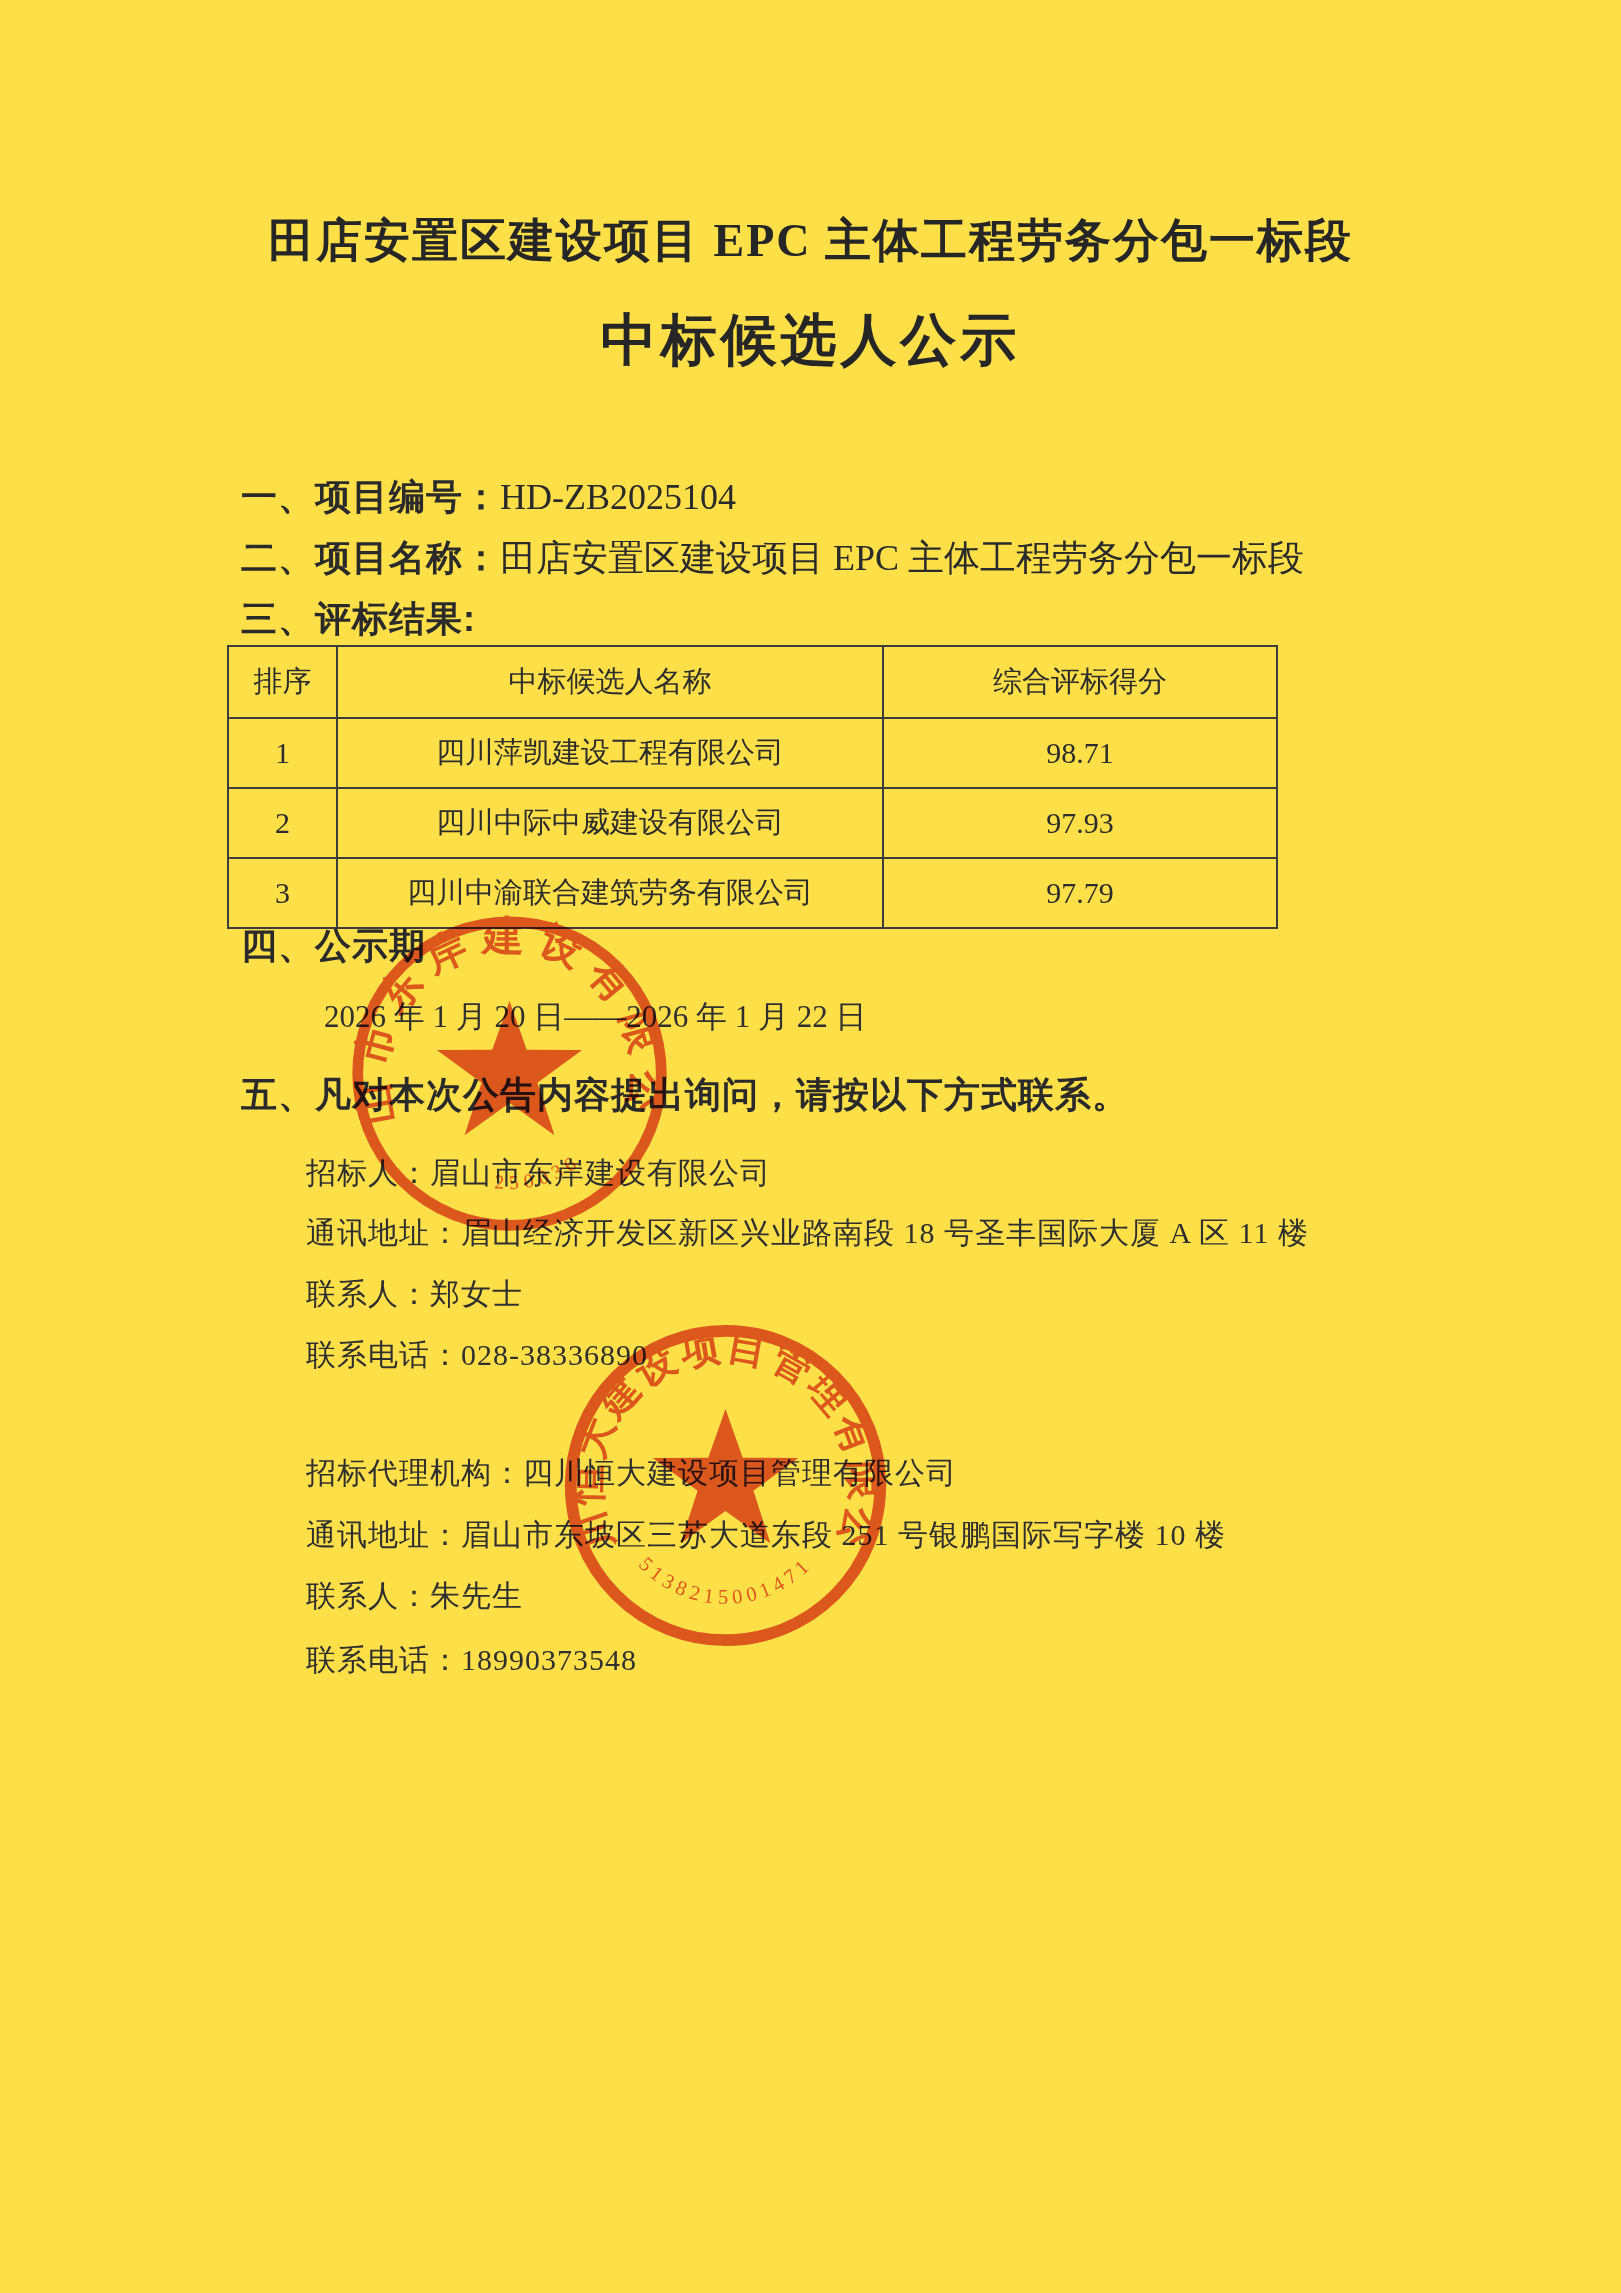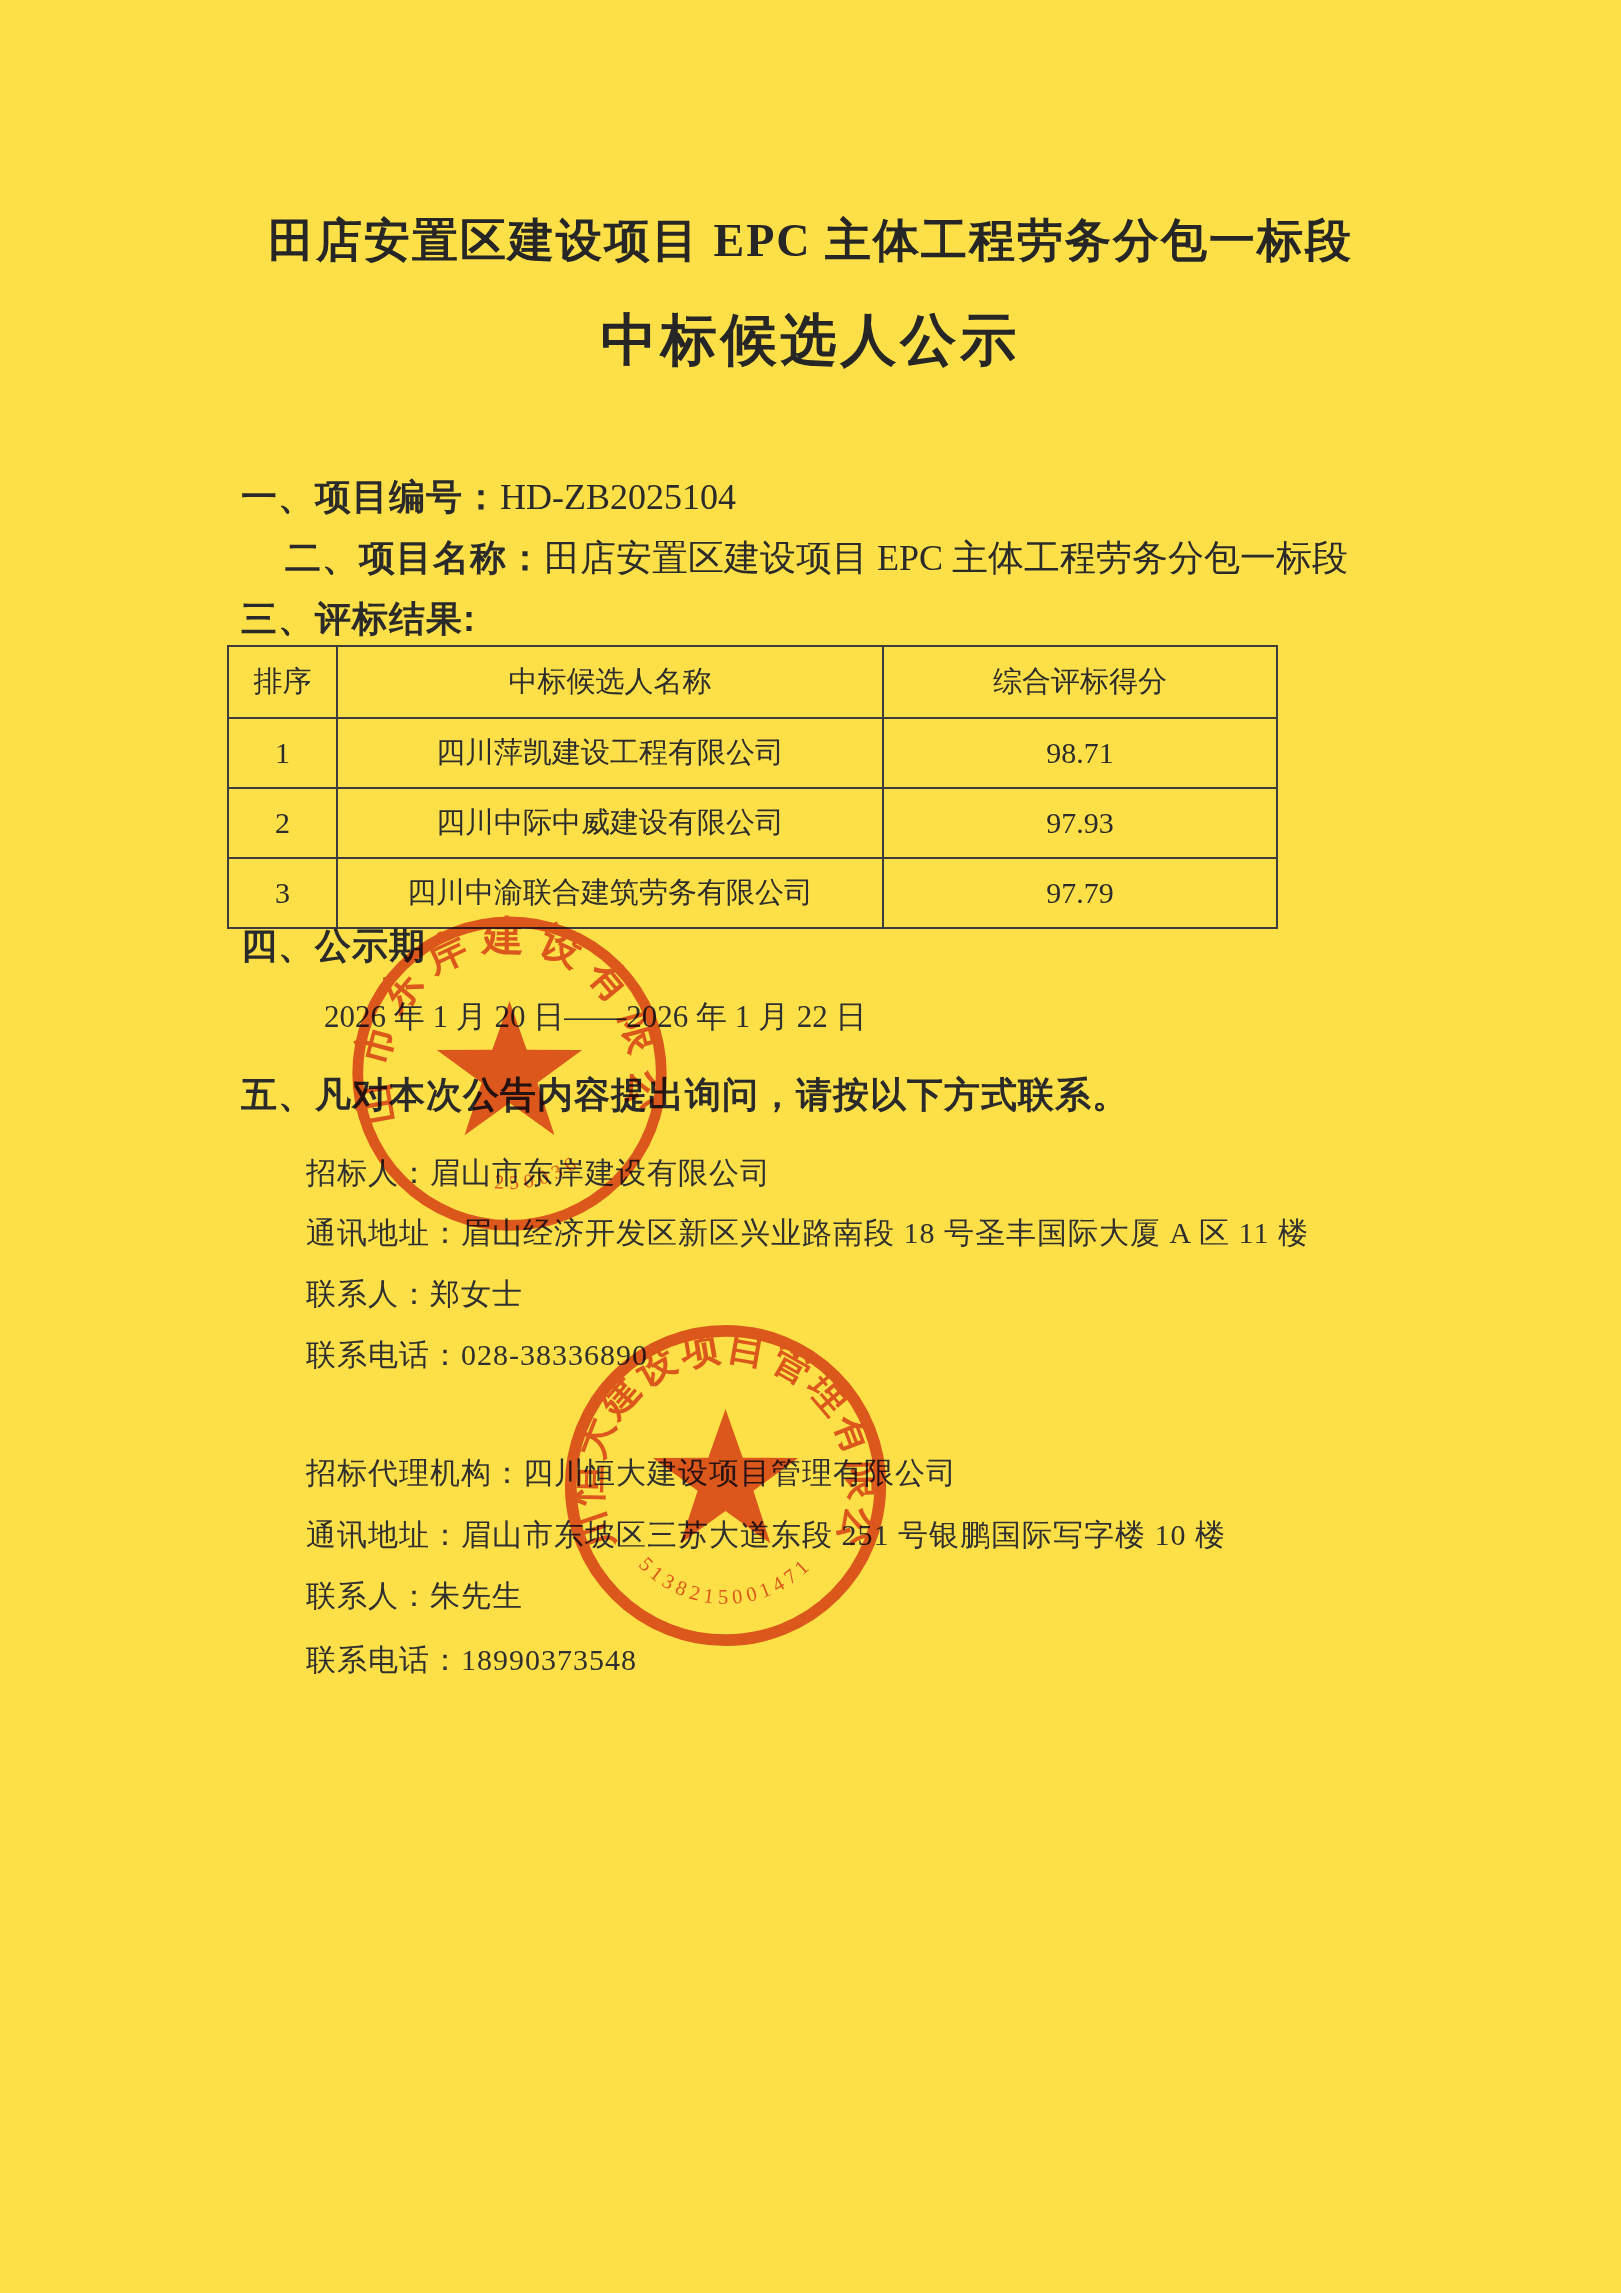--- a/index.html
+++ b/index.html
@@ -48,21 +48,21 @@
 </head>
 <body>
 
 <div class="page">
 
   <div class="abs title t1">田店安置区建设项目 EPC 主体工程劳务分包一标段</div>
   <div class="abs title t2">中标候选人公示</div>
 
   <div class="abs num-item hei" style="left:241px;top:479px;"><span>一、项目编号：</span><span class="val">HD-ZB2025104</span></div>
 
-  <div class="abs num-item hei" style="left:241px;top:540px;margin-left:44px;"><span>二、项目名称：</span><span class="val">田店安置区建设项目 EPC 主体工程劳务分包一标段</span></div>
+  <div class="abs num-item hei" style="left:241px;top:540px;"><span>二、项目名称：</span><span class="val">田店安置区建设项目 EPC 主体工程劳务分包一标段</span></div>
 
   <div class="abs num-item hei" style="left:241px;top:601px;">三、评标结果:</div>
 
   <table class="bid-table">
     <colgroup>
       <col style="width:109px">
         <col style="width:546px">
         <col style="width:394px">
     </colgroup>
     <thead>

